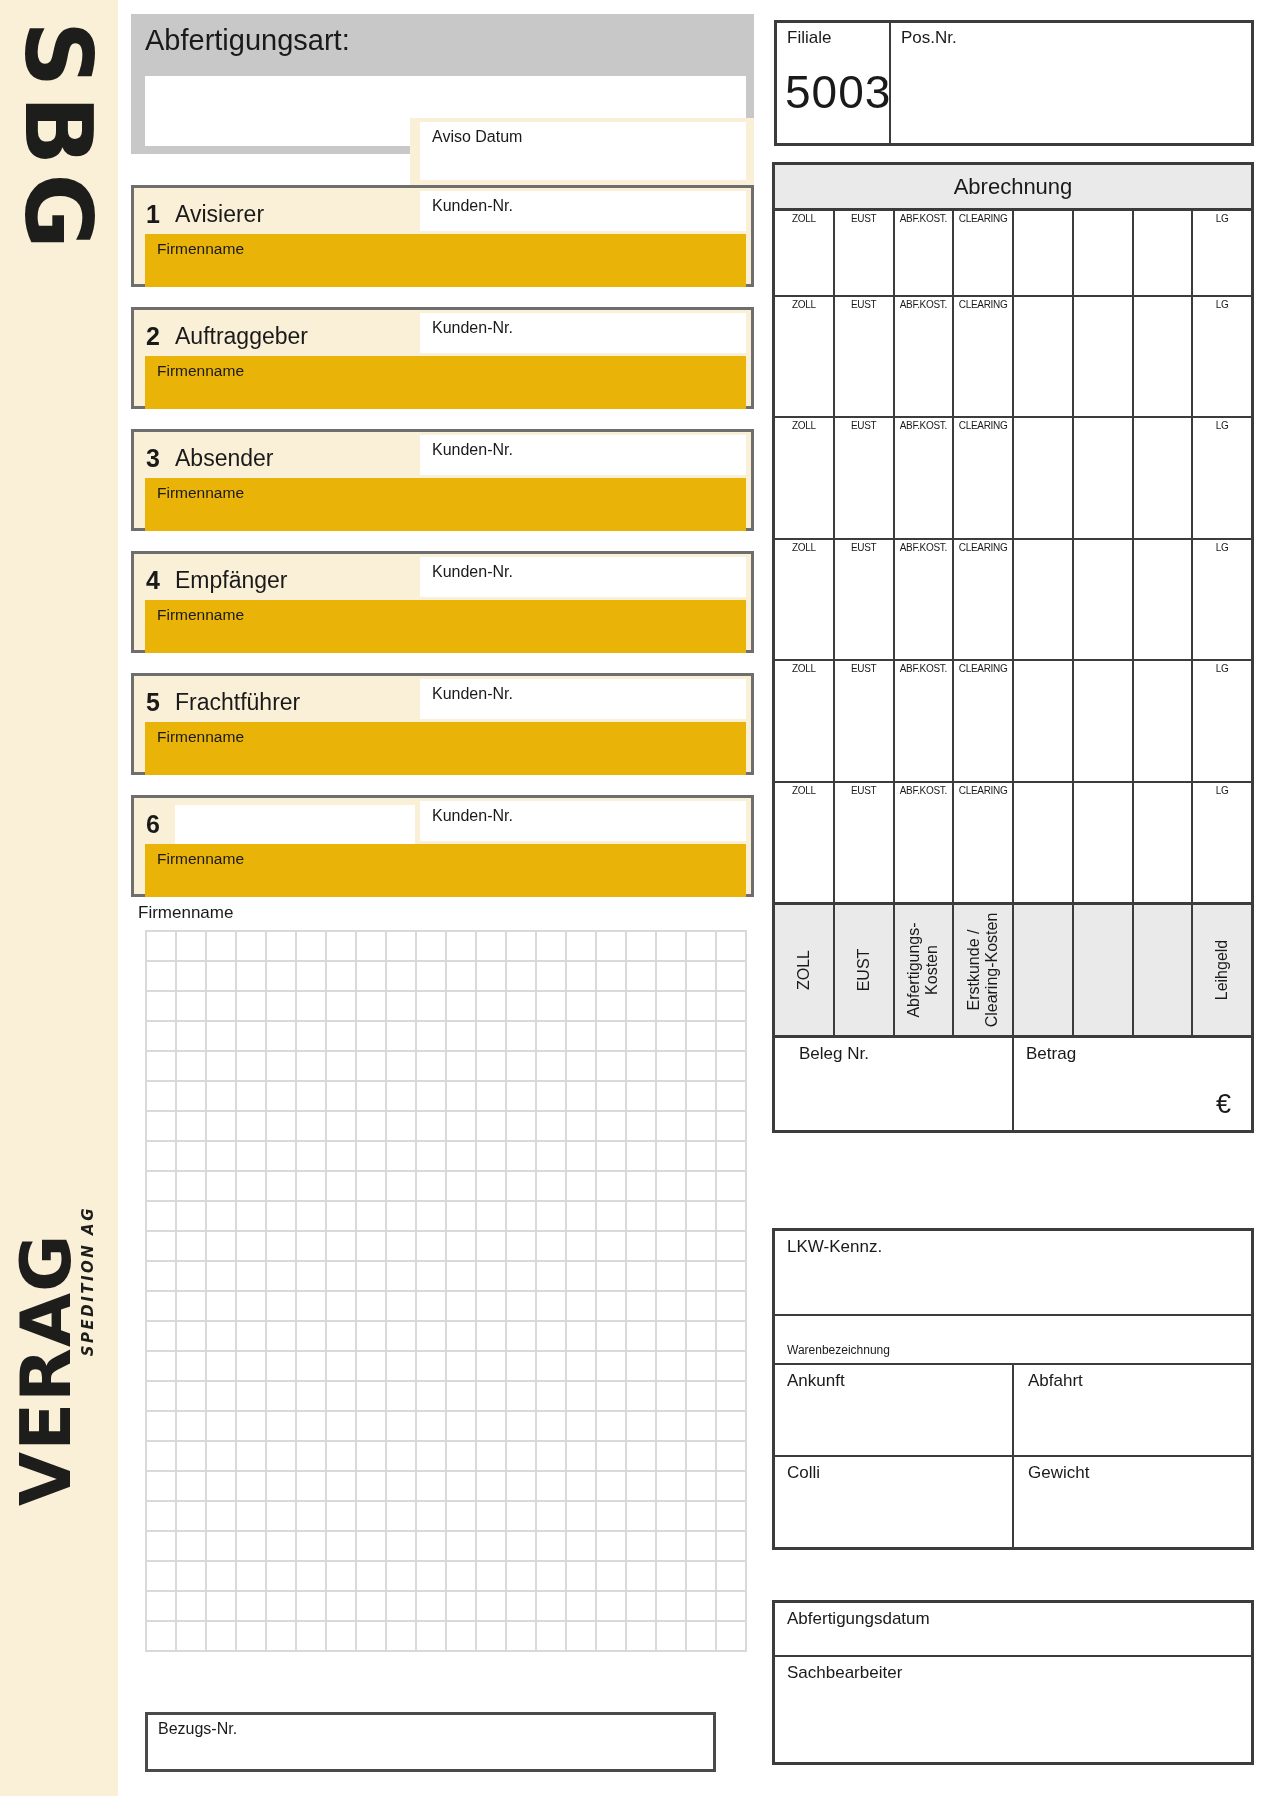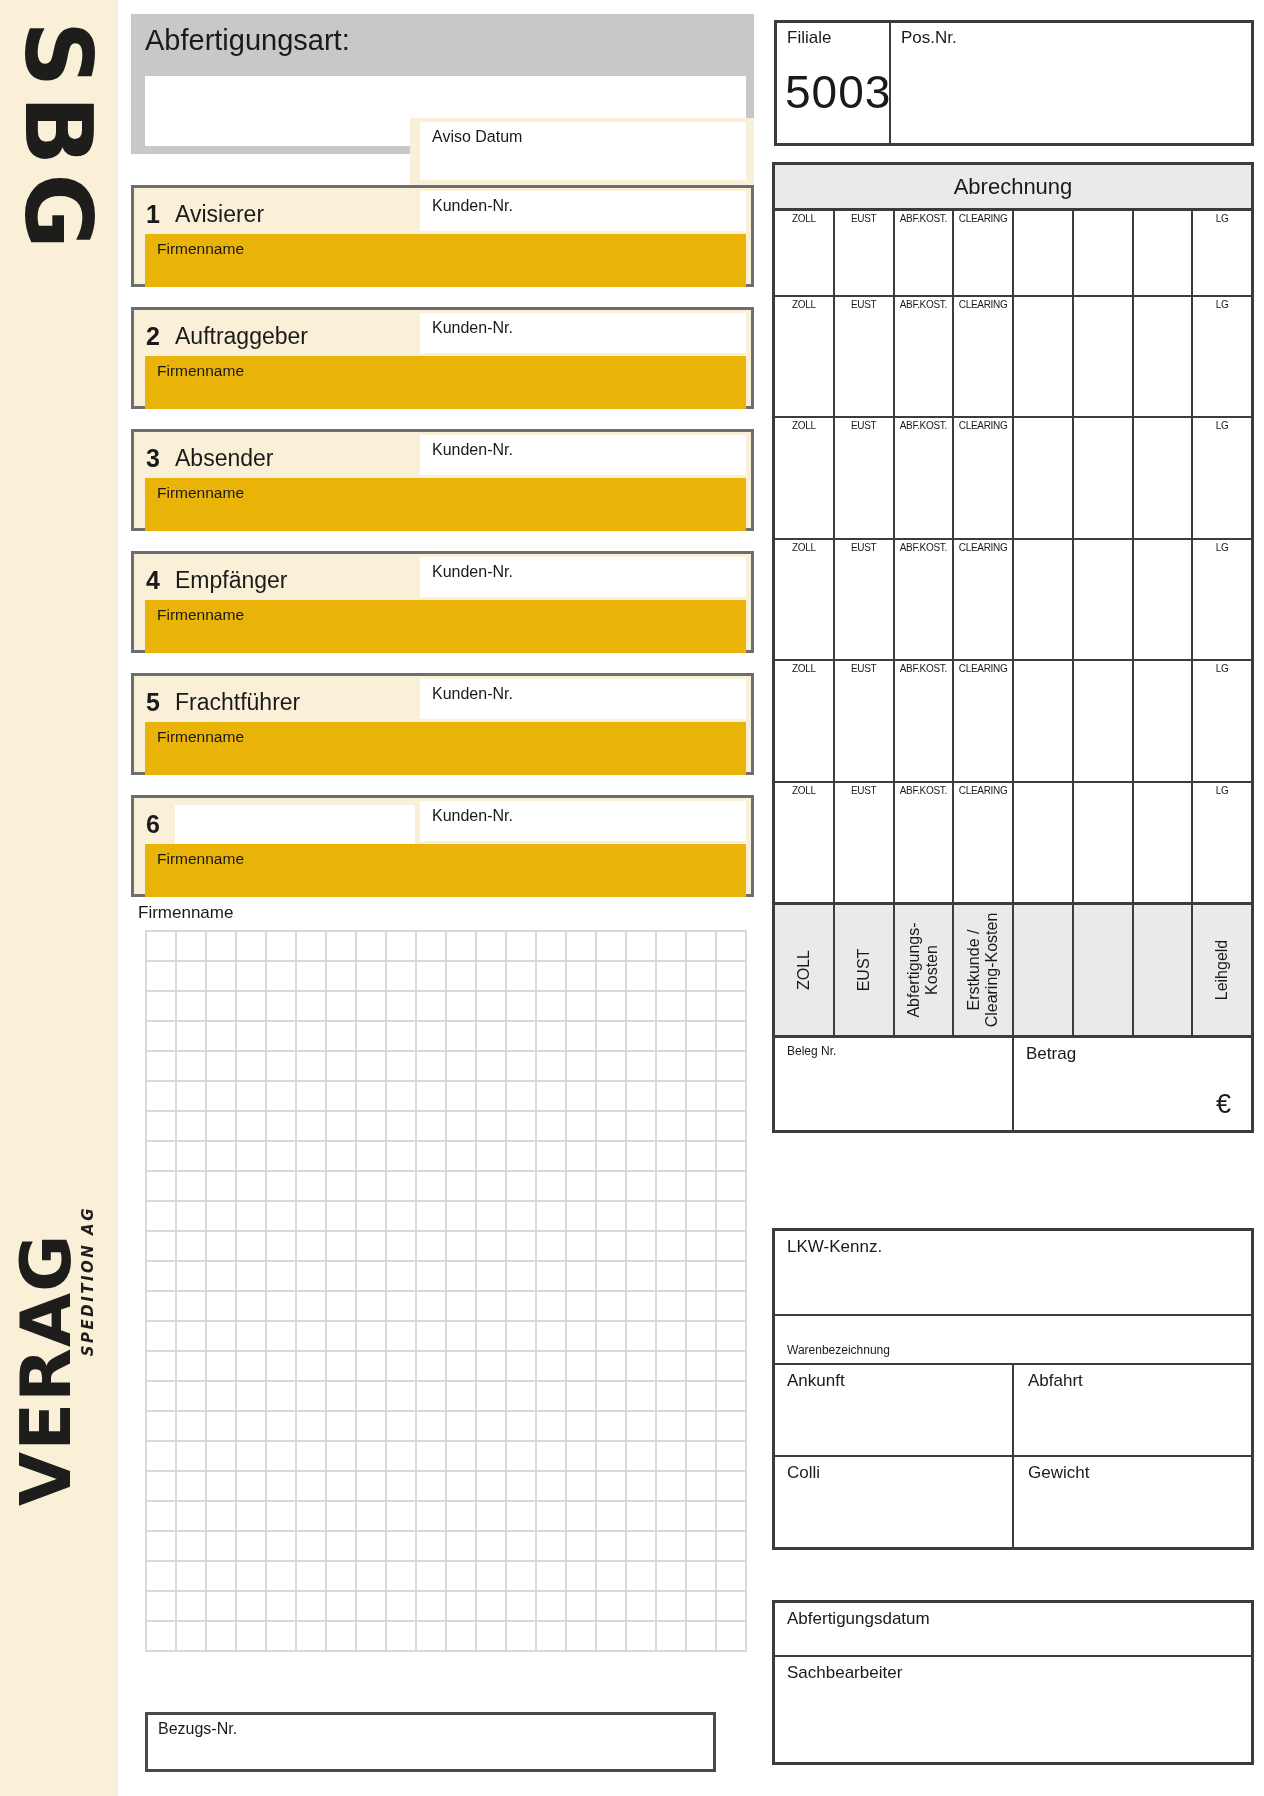--- a/index.html
+++ b/index.html
@@ -369,21 +369,21 @@
       <div class="ab-fcell">
         <span class="ab-flabel"></span>
       </div>
       <div class="ab-fcell">
         <span class="ab-flabel">Leihgeld</span>
       </div>
     </div>
 
   <div class="abs beleg-row">
     <div class="beleg-cell">
-      <span class="field-label" style="font-size:12px;">Beleg Nr.</span>
+      <span class="field-label" style="font-size:17px;margin-left:12px;">Beleg Nr.</span>
     </div>
     <div class="betrag-cell">
       <span class="field-label" style="font-size:17px;">Betrag</span>
       <span class="euro-sign">€</span>
     </div>
   </div>
 
   <div class="abs lkw-stack">
     <div class="stack-row" style="height:85px;">
       <span class="field-label" style="font-size:17px;">LKW-Kennz.</span>

